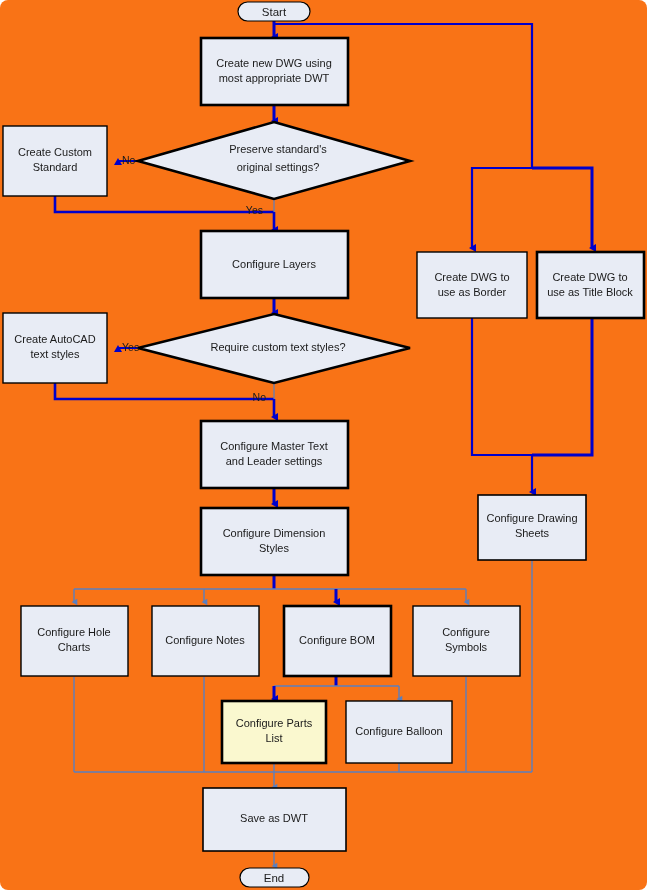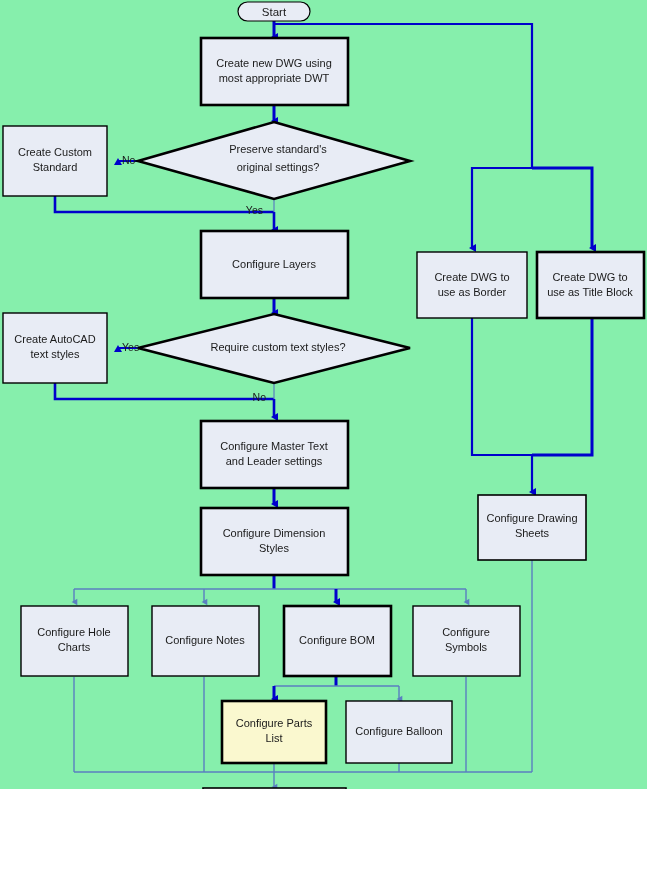--- a/index.html
+++ b/index.html
@@ -4,24 +4,25 @@
 <title>Drawing Standard Setup Flowchart</title>
 <style>
   html, body {
     margin: 0;
     padding: 0;
     background: #ffffff;
   }
   #chart-root {
     position: relative;
     width: 647px;
-    height: 789px;
-    background: #86efac;
+    height: 890px;
+    background: #f97316;
     font-family: "Liberation Sans", sans-serif;
     overflow: hidden;
+    border-radius: 8px;
   }
   svg#flow {
     display: block;
     width: 647px;
     height: 890px;
   }
   .node-text {
     font-family: "Liberation Sans", sans-serif;
     font-size: 11px;
     fill: #1a1a1a;

